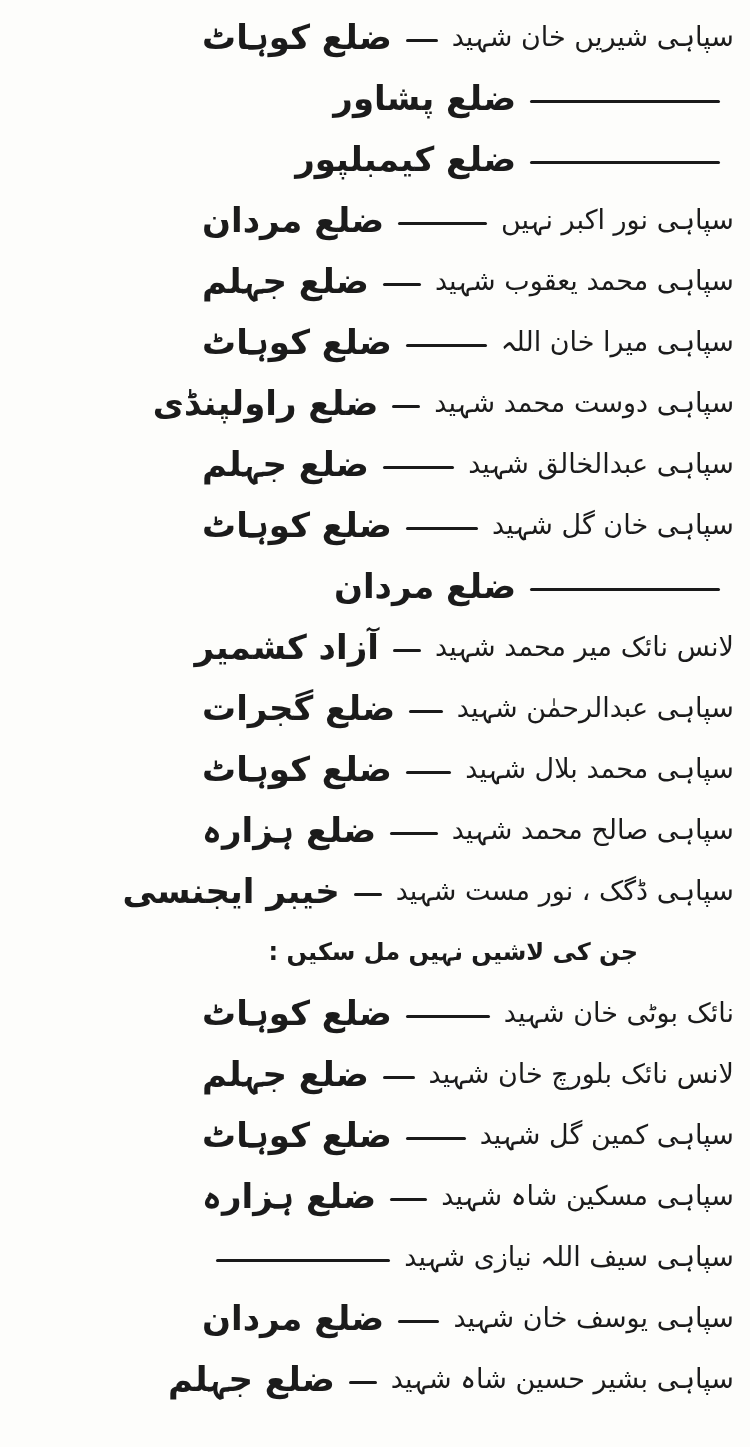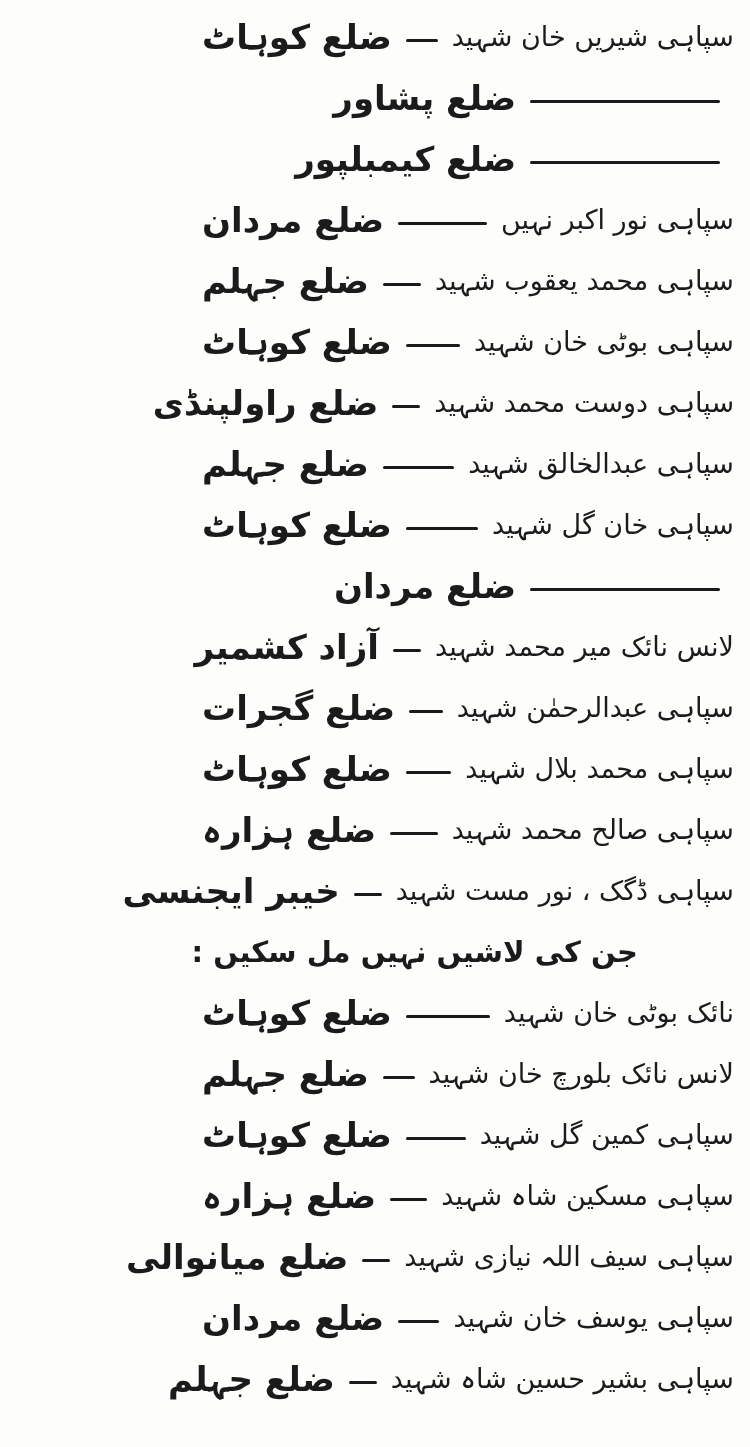--- a/index.html
+++ b/index.html
@@ -52,21 +52,21 @@
     line-height: 1.25;
     margin-left: auto; 
   }
   .heading {
     direction: rtl;
     text-align: center;
     height: 42px;
     margin: 0 96px 19px 0;
     display: flex;
     align-items: center;
-    font-size: 29px;
+    font-size: 24px;
     font-weight: 700;
   }
 </style>
 </head>
 <body>
 
 <div class="page">
   <div class="list" id="list-found">
       <div class="row">
         <span class="name">سپاہی شیریں خان شہید</span>
@@ -85,21 +85,21 @@
         <span class="name">سپاہی نور اکبر نہیں</span>
         <span class="dash"></span>
         <span class="district">ضلع مردان</span>
       </div>
       <div class="row">
         <span class="name">سپاہی محمد یعقوب شہید</span>
         <span class="dash"></span>
         <span class="district">ضلع جہلم</span>
       </div>
       <div class="row">
-        <span class="name">سپاہی بوٹی خان شہید</span>
+        <span class="name">سپاہی میرا خان اللہ</span>
         <span class="dash"></span>
         <span class="district">ضلع کوہاٹ</span>
       </div>
       <div class="row">
         <span class="name">سپاہی دوست محمد شہید</span>
         <span class="dash"></span>
         <span class="district">ضلع راولپنڈی</span>
       </div>
       <div class="row">
         <span class="name">سپاہی عبدالخالق شہید</span>
@@ -159,21 +159,20 @@
         <span class="district">ضلع کوہاٹ</span>
       </div>
       <div class="row">
         <span class="name">سپاہی مسکین شاہ شہید</span>
         <span class="dash"></span>
         <span class="district">ضلع ہزارہ</span>
       </div>
       <div class="row">
         <span class="name">سپاہی سیف اللہ نیازی شہید</span>
         <span class="dash"></span>
-        <span class="district">ضلع میانوالی</span>
       </div>
       <div class="row">
         <span class="name">سپاہی یوسف خان شہید</span>
         <span class="dash"></span>
         <span class="district">ضلع مردان</span>
       </div>
       <div class="row">
         <span class="name">سپاہی بشیر حسین شاہ شہید</span>
         <span class="dash"></span>
         <span class="district">ضلع جہلم</span>

